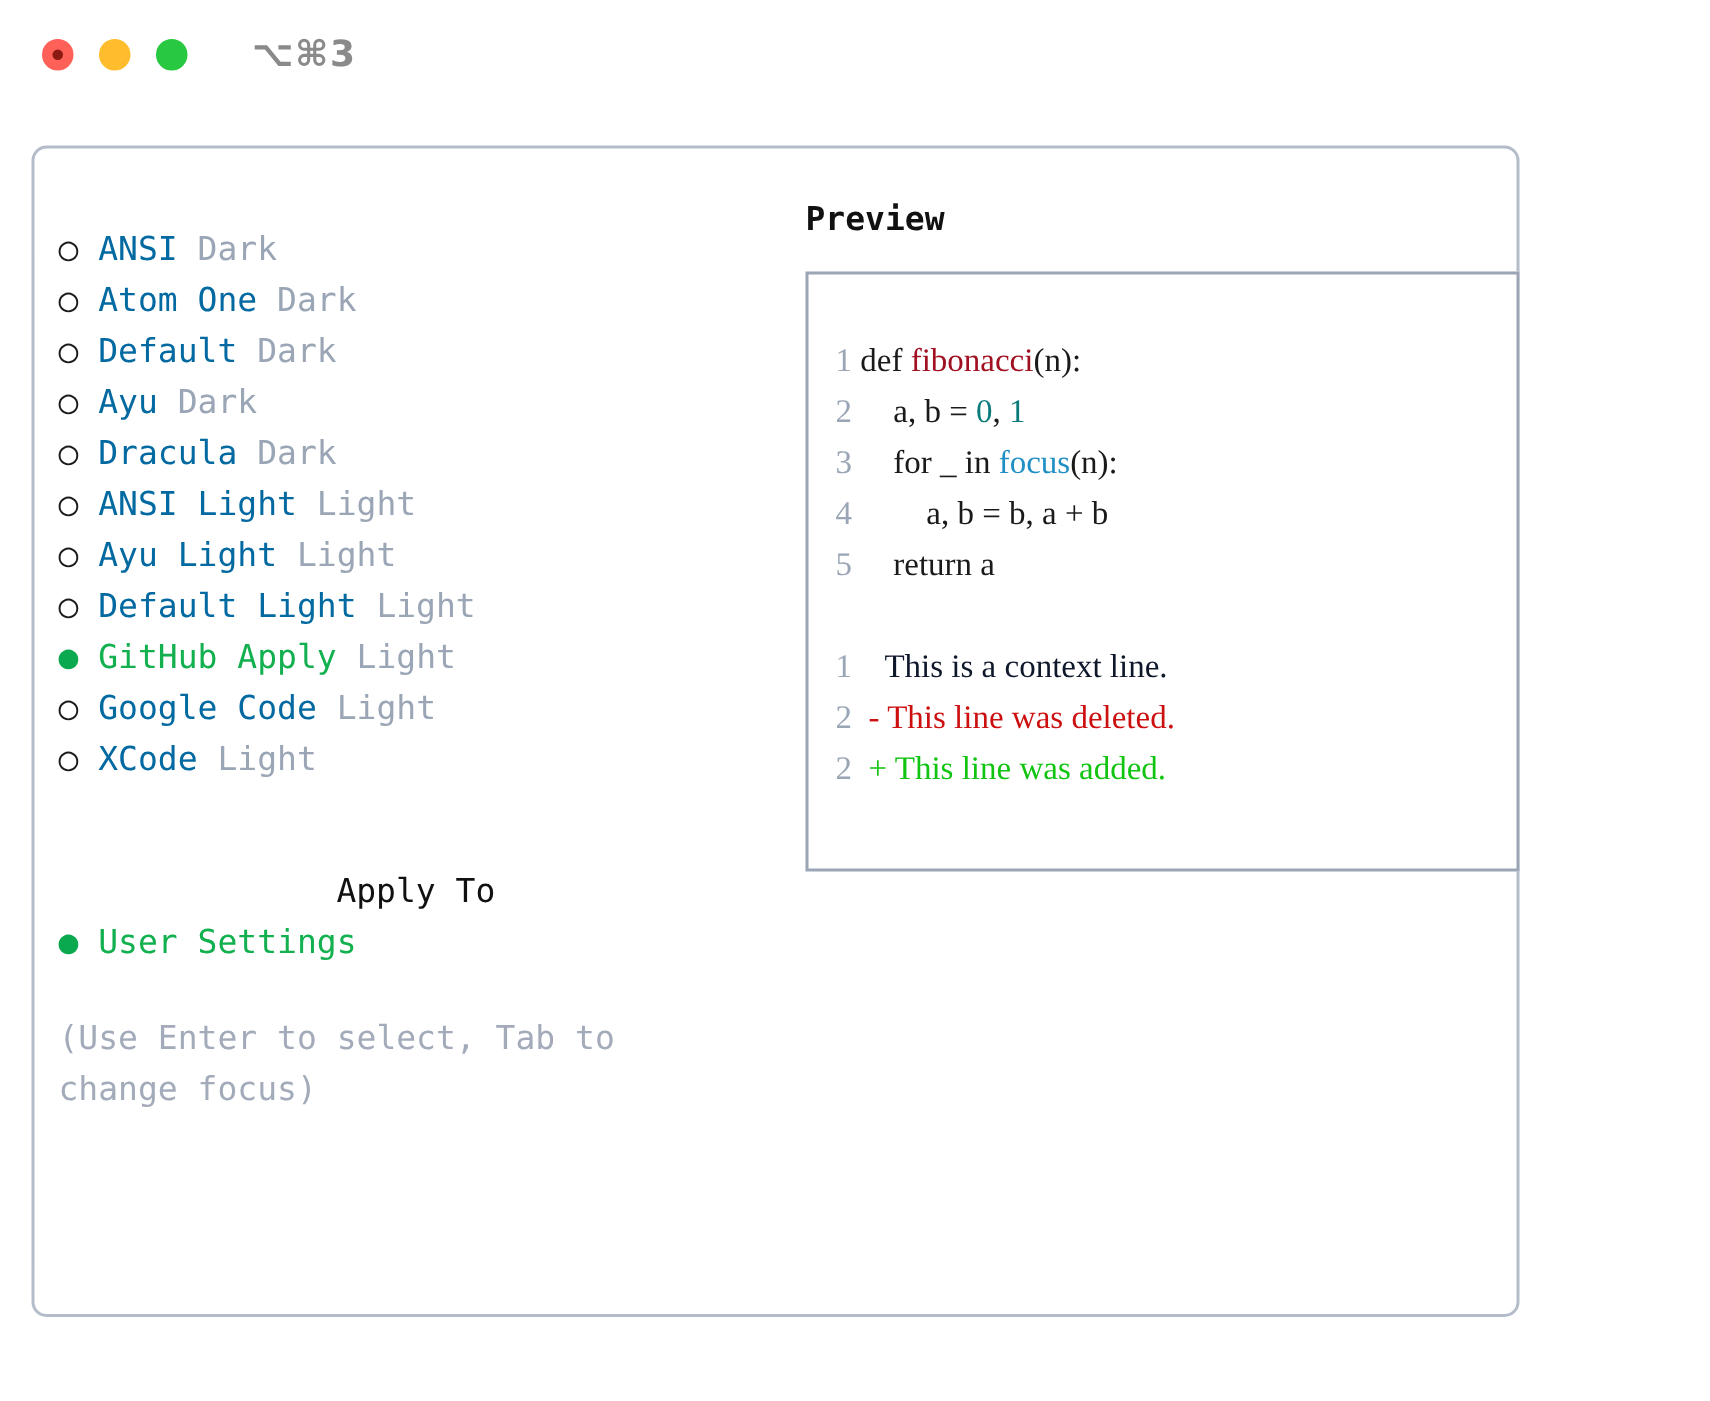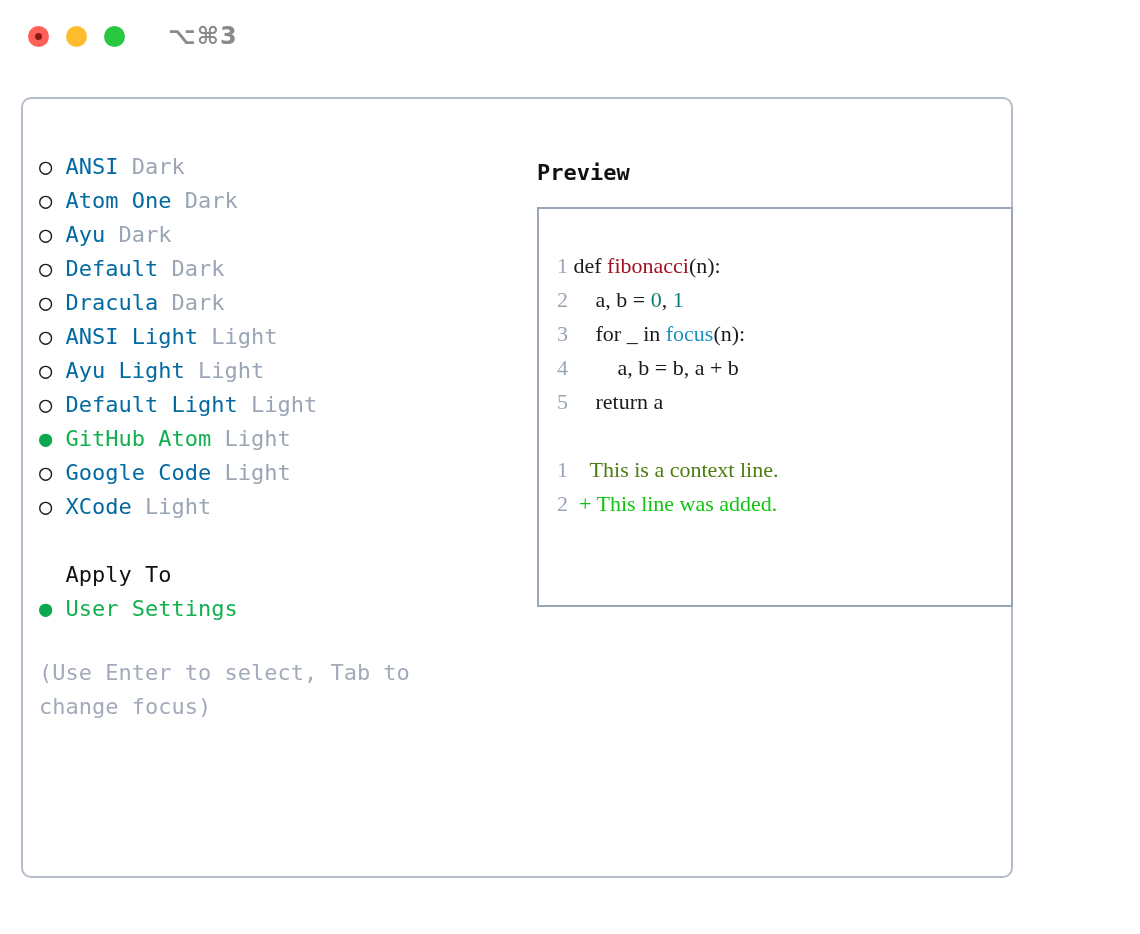--- a/index.html
+++ b/index.html
@@ -130,21 +130,21 @@
     font-family: "DejaVu Sans Mono", monospace;
     font-size: 22px;
     line-height: 34px;
     width: 420px;
   }
 
   
   #right-col {
     position: absolute;
     left: 478px;
-    top: 61px;
+    top: 35px;
     width: 490px;
     padding-left: 36px;
   }
   #preview-title {
     font-family: "DejaVu Sans Mono", monospace;
     font-size: 22px;
     font-weight: 700;
     color: #111111;
     white-space: pre;
   }
@@ -169,21 +169,21 @@
     color: #9aa5b5;
     display: inline-block;
     width: 1ch;
     text-align: right;
   }
   .tok-fn   { color: #a01020; }
   .tok-num  { color: #0a7b7b; }
   .tok-call { color: #1f8fc4; }
 
   .diff-gap { height: 34px; }
-  .diff-ctx { color: #4d7c0f; }
+  .diff-ctx { color: #0f172a; }
   .diff-del { color: #cc1010; }
   .diff-add { color: #11c411; }
 </style>
 </head>
 <body>
 
 <div id="window">
 
   <div id="titlebar">
     <div class="traffic-lights">
@@ -195,32 +195,32 @@
   </div>
 
   <div id="panel">
 
     <div id="left-col">
 
 
       <div id="theme-list">
           <div class="mono-line theme-row"><span class="marker">○</span><span> </span><span class="label-name">ANSI</span><span> </span><span class="label-kind">Dark</span></div>
           <div class="mono-line theme-row"><span class="marker">○</span><span> </span><span class="label-name">Atom One</span><span> </span><span class="label-kind">Dark</span></div>
+          <div class="mono-line theme-row"><span class="marker">○</span><span> </span><span class="label-name">Default</span><span> </span><span class="label-kind">Dark</span></div>
           <div class="mono-line theme-row"><span class="marker">○</span><span> </span><span class="label-name">Ayu</span><span> </span><span class="label-kind">Dark</span></div>
-          <div class="mono-line theme-row"><span class="marker">○</span><span> </span><span class="label-name">Default</span><span> </span><span class="label-kind">Dark</span></div>
           <div class="mono-line theme-row"><span class="marker">○</span><span> </span><span class="label-name">Dracula</span><span> </span><span class="label-kind">Dark</span></div>
           <div class="mono-line theme-row"><span class="marker">○</span><span> </span><span class="label-name">ANSI Light</span><span> </span><span class="label-kind">Light</span></div>
           <div class="mono-line theme-row"><span class="marker">○</span><span> </span><span class="label-name">Ayu Light</span><span> </span><span class="label-kind">Light</span></div>
           <div class="mono-line theme-row"><span class="marker">○</span><span> </span><span class="label-name">Default Light</span><span> </span><span class="label-kind">Light</span></div>
-          <div class="mono-line theme-row"><span class="marker sel">●</span><span> </span><span class="label-name sel">GitHub Atom</span><span> </span><span class="label-kind">Light</span></div>
+          <div class="mono-line theme-row"><span class="marker sel">●</span><span> </span><span class="label-name sel">GitHub Apply</span><span> </span><span class="label-kind">Light</span></div>
           <div class="mono-line theme-row"><span class="marker">○</span><span> </span><span class="label-name">Google Code</span><span> </span><span class="label-kind">Light</span></div>
           <div class="mono-line theme-row"><span class="marker">○</span><span> </span><span class="label-name">XCode</span><span> </span><span class="label-kind">Light</span></div>
         </div>
 
-      <div class="mono-line section-title" style="margin-top:34px;">  Apply To</div>
+      <div class="mono-line section-title" style="margin-top:54px;text-align:center;">  Apply To</div>
 
       <div id="apply-list">
           <div class="mono-line theme-row"><span class="marker sel">●</span><span> </span><span class="label-name sel">User Settings</span></div>
         </div>
 
       <div id="hint">
         <div>(Use Enter to select, Tab to</div>
         <div>change focus)</div>
       </div>
 
@@ -232,19 +232,20 @@
         <div id="code-block">
             <div class="code-line"><span class="ln">1</span><span class=""> def </span><span class="tok-fn">fibonacci</span><span class="">(n):</span></div>
             <div class="code-line"><span class="ln">2</span><span class="">     a, b = </span><span class="tok-num">0</span><span class="">, </span><span class="tok-num">1</span></div>
             <div class="code-line"><span class="ln">3</span><span class="">     for _ in </span><span class="tok-call">focus</span><span class="">(n):</span></div>
             <div class="code-line"><span class="ln">4</span><span class="">         a, b = b, a + b</span></div>
             <div class="code-line"><span class="ln">5</span><span class="">     return a</span></div>
           </div>
         <div class="diff-gap"></div>
         <div id="diff-block">
             <div class="code-line"><span class="ln">1</span><span>  </span><span class="diff-ctx">  </span><span class="diff-ctx">This is a context line.</span></div>
+            <div class="code-line"><span class="ln">2</span><span>  </span><span class="diff-del">- </span><span class="diff-del">This line was deleted.</span></div>
             <div class="code-line"><span class="ln">2</span><span>  </span><span class="diff-add">+ </span><span class="diff-add">This line was added.</span></div>
           </div>
       </div>
     </div>
 
   </div>
 </div>
 
 </body></html>

